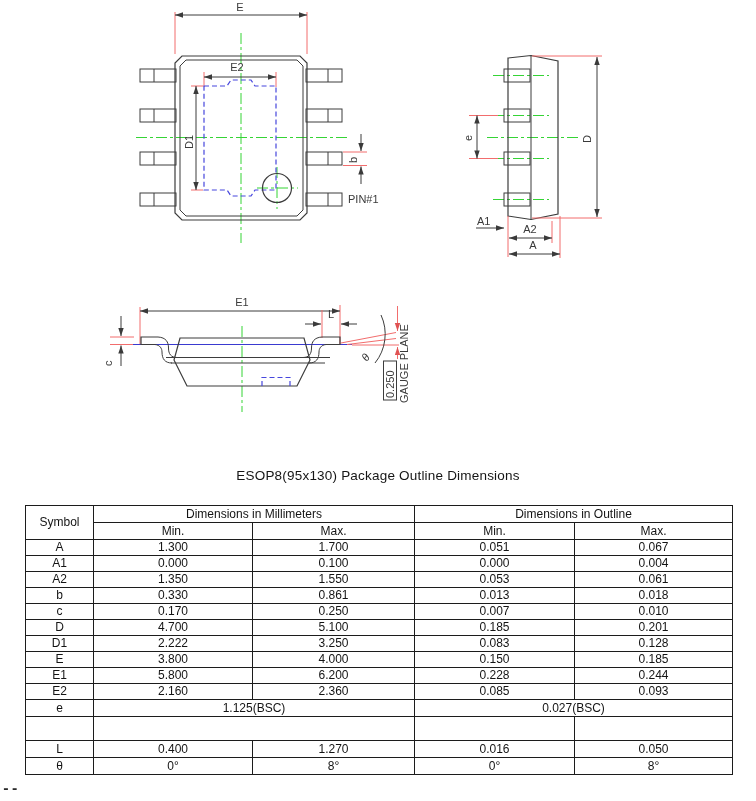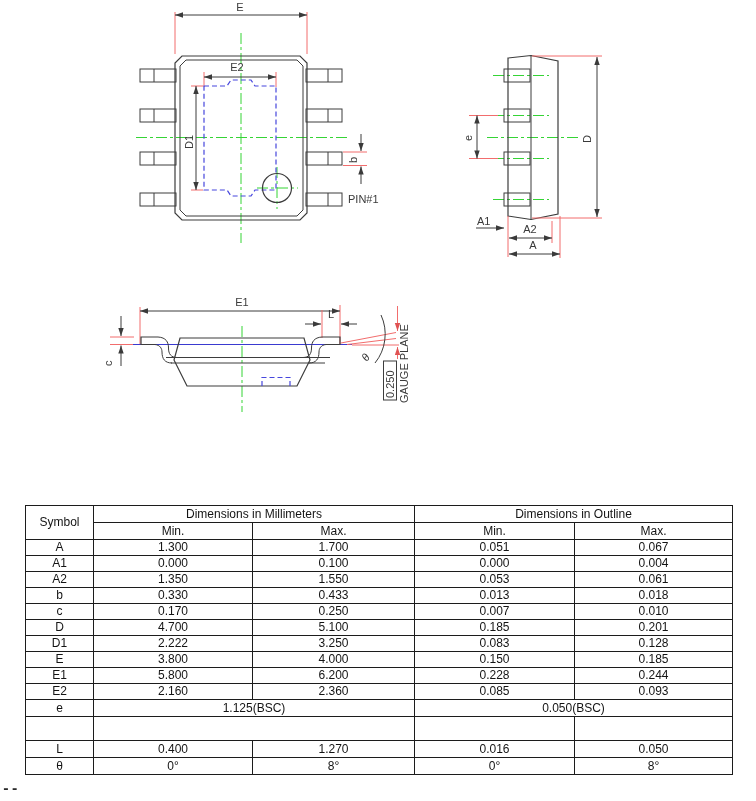--- a/index.html
+++ b/index.html
@@ -194,20 +194,21 @@
       <text transform="translate(367,362) rotate(-55)" font-style="italic">θ</text>
 
       <line class="red" x1="397.5" y1="306" x2="397.5" y2="331" marker-end="url(#mR)"></line>
       <line class="red" x1="397.5" y1="359" x2="397.5" y2="347" marker-end="url(#mR)"></line>
       <rect class="olt" x="383.5" y="361" width="13" height="39"></rect>
       <text transform="translate(393.5,398) rotate(-90)" font-size="10.5">0.250</text>
       <text transform="translate(408,403) rotate(-90)" font-size="10.5">GAUGE PLANE</text>
     </g>
   </svg>
 
+  <div class="doc-title">ESOP8(95x130) Package Outline Dimensions</div>
 
   <table class="dim-table">
     <colgroup>
       <col style="width:68px">
         <col style="width:159px">
         <col style="width:162px">
       <col style="width:160px">
         <col style="width:158px">
     </colgroup>
     <tbody>
@@ -240,21 +241,21 @@
       <tr class="d-row">
         <td>A2</td>
         <td>1.350</td>
         <td>1.550</td>
         <td>0.053</td>
         <td>0.061</td>
       </tr>
       <tr class="d-row">
         <td>b</td>
         <td>0.330</td>
-        <td>0.433</td>
+        <td>0.861</td>
         <td>0.013</td>
         <td>0.018</td>
       </tr>
       <tr class="d-row">
         <td>c</td>
         <td>0.170</td>
         <td>0.250</td>
         <td>0.007</td>
         <td>0.010</td>
       </tr>
@@ -289,21 +290,21 @@
       <tr class="d-row">
         <td>E2</td>
         <td>2.160</td>
         <td>2.360</td>
         <td>0.085</td>
         <td>0.093</td>
       </tr>
       <tr class="e-row">
         <td>e</td>
         <td colspan="2">1.125(BSC)</td>
-        <td colspan="2">0.050(BSC)</td>
+        <td colspan="2">0.027(BSC)</td>
       </tr>
       <tr class="gap-row">
         <td></td>
         <td colspan="2"></td>
         <td></td>
         <td></td>
       </tr>
       <tr class="e-row">
         <td>L</td>
         <td>0.400</td>

